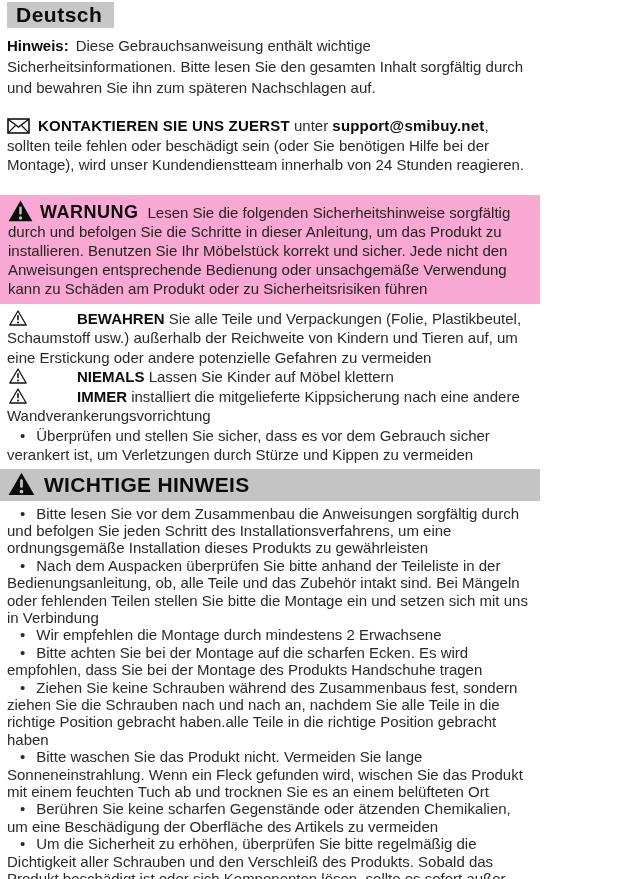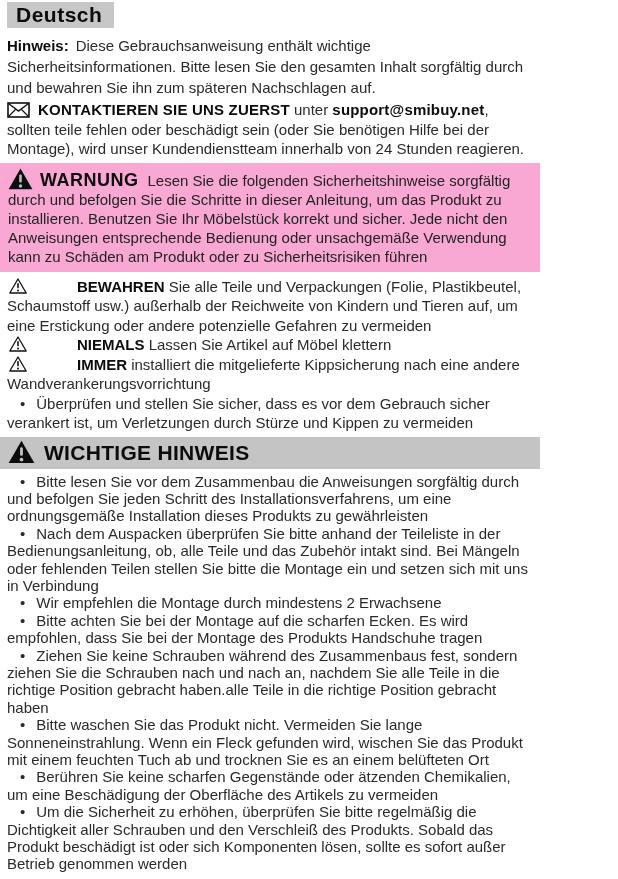--- a/index.html
+++ b/index.html
@@ -13,24 +13,24 @@
   p{margin:0;}
 
   
   .lang-tab{
     display:inline-block;background:#c7c7c7;color:#0c0c0c;
     font-weight:bold;font-size:21px;line-height:24px;
     padding:1px 12px 1px 9px;margin:0 0 7px 0;letter-spacing:0.5px;
   }
 
   
-  .notice{line-height:21px;margin-bottom:2px;}
+  .notice{line-height:21px;margin-bottom:18px;}
   .notice b{color:#0c0c0c;}
   .notice .gap{padding-left:7px;}
-  .contact{line-height:19.5px;margin-bottom:4px;}
+  .contact{line-height:19.5px;margin-bottom:20px;}
   .contact b{color:#0c0c0c;letter-spacing:0.2px;}
   .contact .env{vertical-align:-3px;margin-right:8px;}
 
   
   .warn-block{
     margin:3px -7px 5px -7px;background:#f9a8d4;
     padding:5px 8px 6px 8px;line-height:19px;color:#222;
   }
   .warn-block b{font-size:18px;color:#0c0c0c;letter-spacing:0.5px;padding-right:9px;}
   .warn-block .tri{vertical-align:-4px;margin-right:7px;}
@@ -82,21 +82,21 @@
       <p class="caution"><svg class="otri" width="18" height="16" viewBox="0 0 18 16">
           <path d="M9 1 L17.2 15 H0.8 Z" fill="none" stroke="#111" stroke-width="1.3" stroke-linejoin="round"></path>
           <rect x="8.2" y="5" width="1.6" height="5.4" rx="0.8" fill="#111"></rect>
           <circle cx="9" cy="12.6" r="1" fill="#111"></circle>
         </svg><b>BEWAHREN</b><span> Sie alle Teile und Verpackungen (Folie, Plastikbeutel, Schaumstoff usw.) außerhalb der Reichweite von Kindern und Tieren auf, um eine Erstickung oder andere potenzielle Gefahren zu vermeiden</span></p>
 
       <p class="caution"><svg class="otri" width="18" height="16" viewBox="0 0 18 16">
           <path d="M9 1 L17.2 15 H0.8 Z" fill="none" stroke="#111" stroke-width="1.3" stroke-linejoin="round"></path>
           <rect x="8.2" y="5" width="1.6" height="5.4" rx="0.8" fill="#111"></rect>
           <circle cx="9" cy="12.6" r="1" fill="#111"></circle>
-        </svg><b>NIEMALS</b><span> Lassen Sie Artikel auf Möbel klettern</span></p>
+        </svg><b>NIEMALS</b><span> Lassen Sie Kinder auf Möbel klettern</span></p>
 
       <p class="caution"><svg class="otri" width="18" height="16" viewBox="0 0 18 16">
           <path d="M9 1 L17.2 15 H0.8 Z" fill="none" stroke="#111" stroke-width="1.3" stroke-linejoin="round"></path>
           <rect x="8.2" y="5" width="1.6" height="5.4" rx="0.8" fill="#111"></rect>
           <circle cx="9" cy="12.6" r="1" fill="#111"></circle>
         </svg><b>IMMER</b><span> installiert die mitgelieferte Kippsicherung nach eine andere Wandverankerungsvorrichtung</span></p>
     </div>
 
   <div class="warn-bullets">
 

